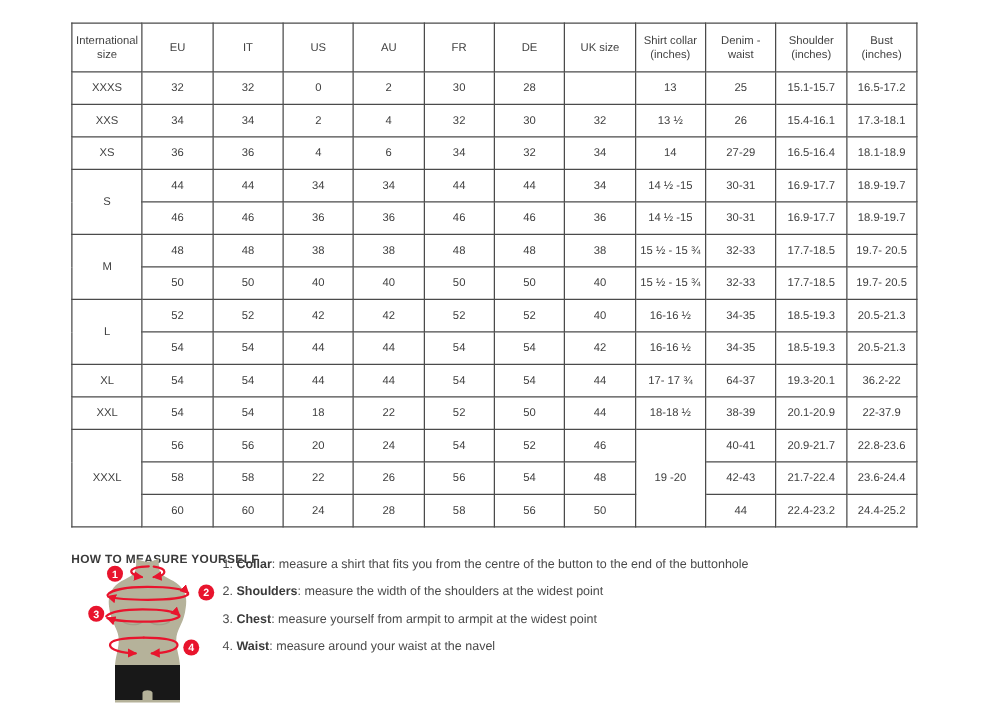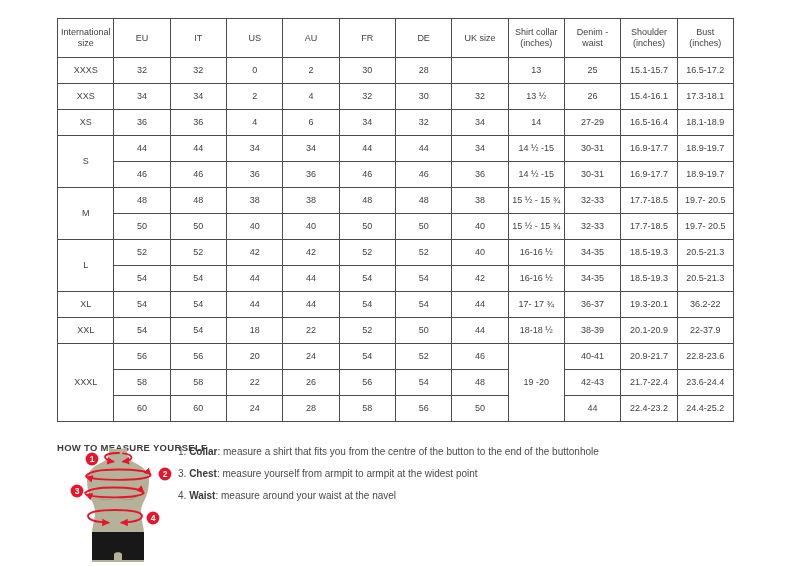--- a/index.html
+++ b/index.html
@@ -181,21 +181,21 @@
         <tr>
           <td>XL</td>
           <td>54</td>
           <td>54</td>
           <td>44</td>
           <td>44</td>
           <td>54</td>
           <td>54</td>
           <td>44</td>
           <td>17- 17 ¾</td>
-          <td>36-37</td>
+          <td>64-37</td>
           <td>19.3-20.1</td>
           <td>36.2-22</td>
         </tr>
         <tr>
           <td>XXL</td>
           <td>54</td>
           <td>54</td>
           <td>18</td>
           <td>22</td>
           <td>52</td>
@@ -301,17 +301,18 @@
         <circle cx="9" cy="47" r="6.4" fill="#e8142d"></circle>
         <text x="9" y="50">3</text>
         <circle cx="85" cy="74" r="6.4" fill="#e8142d"></circle>
         <text x="85" y="77">4</text>
       </g>
     </svg>
   </div>
 
   <ul class="measure-list">
     <li><span>1.</span> <b>Collar</b><span>: measure a shirt that fits you from the centre of the button to the end of the buttonhole</span></li>
+    <li><span>2.</span> <b>Shoulders</b><span>: measure the width of the shoulders at the widest point</span></li>
     <li><span>3.</span> <b>Chest</b><span>: measure yourself from armpit to armpit at the widest point</span></li>
     <li><span>4.</span> <b>Waist</b><span>: measure around your waist at the navel</span></li>
   </ul>
 
 </div>
 
 </body></html>

